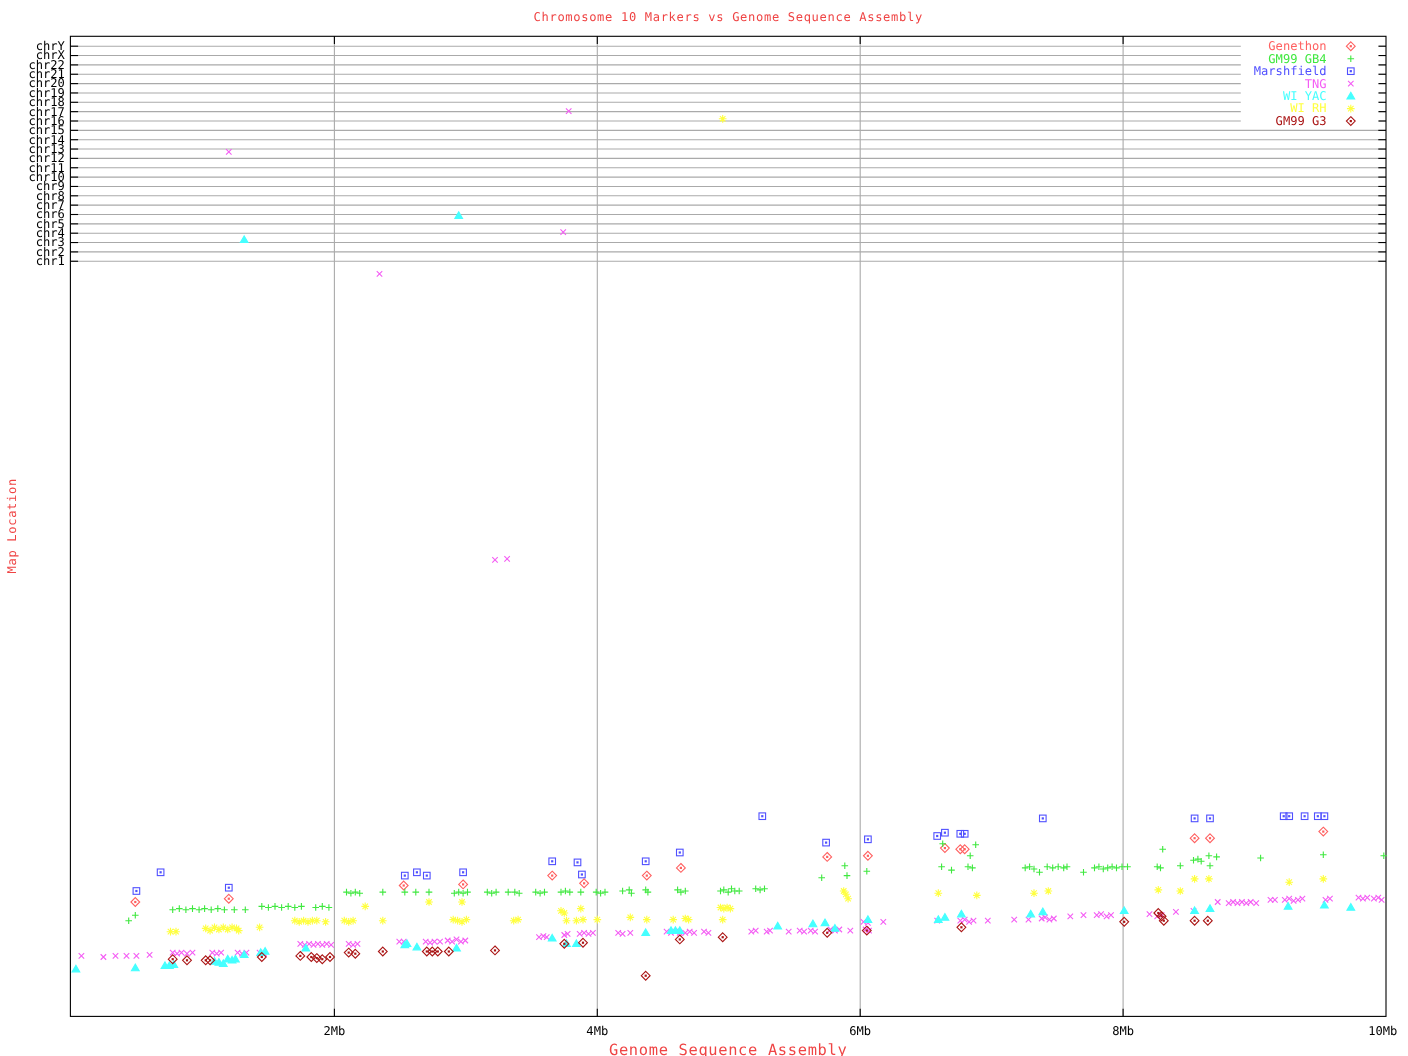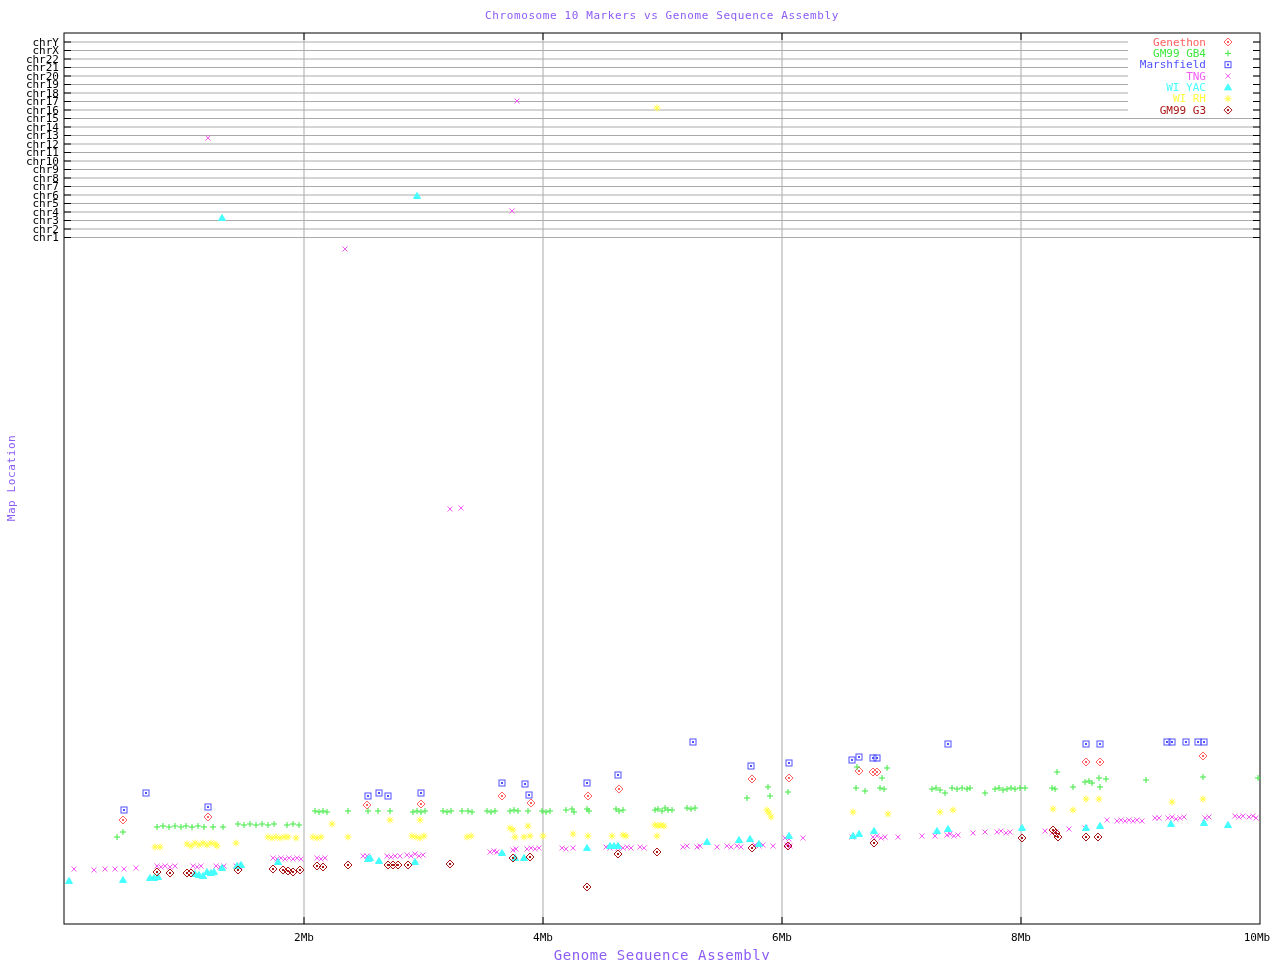--- a/index.html
+++ b/index.html
@@ -1,21 +1,21 @@
 <!DOCTYPE html>
 <html><head>
 <meta charset="utf-8">
 <style>
   html,body{margin:0;padding:0;background:#ffffff;}
   #canvas{
     position:relative;
     width:1280px;height:960px;
     background:#ffffff;
     font-family:"DejaVu Sans Mono","Liberation Mono",monospace;
-    color:#8b5cf6;
+    color:#ef4444;
     overflow:hidden;
   }
   .title{
     position:absolute;top:9px;left:64px;width:1196px;
     text-align:center;font-size:11px;letter-spacing:0.6px;
     white-space:nowrap;
   }
   .xlabel{
     position:absolute;top:947px;left:64px;width:1196px;
     text-align:center;font-size:14px;letter-spacing:0.6px;

